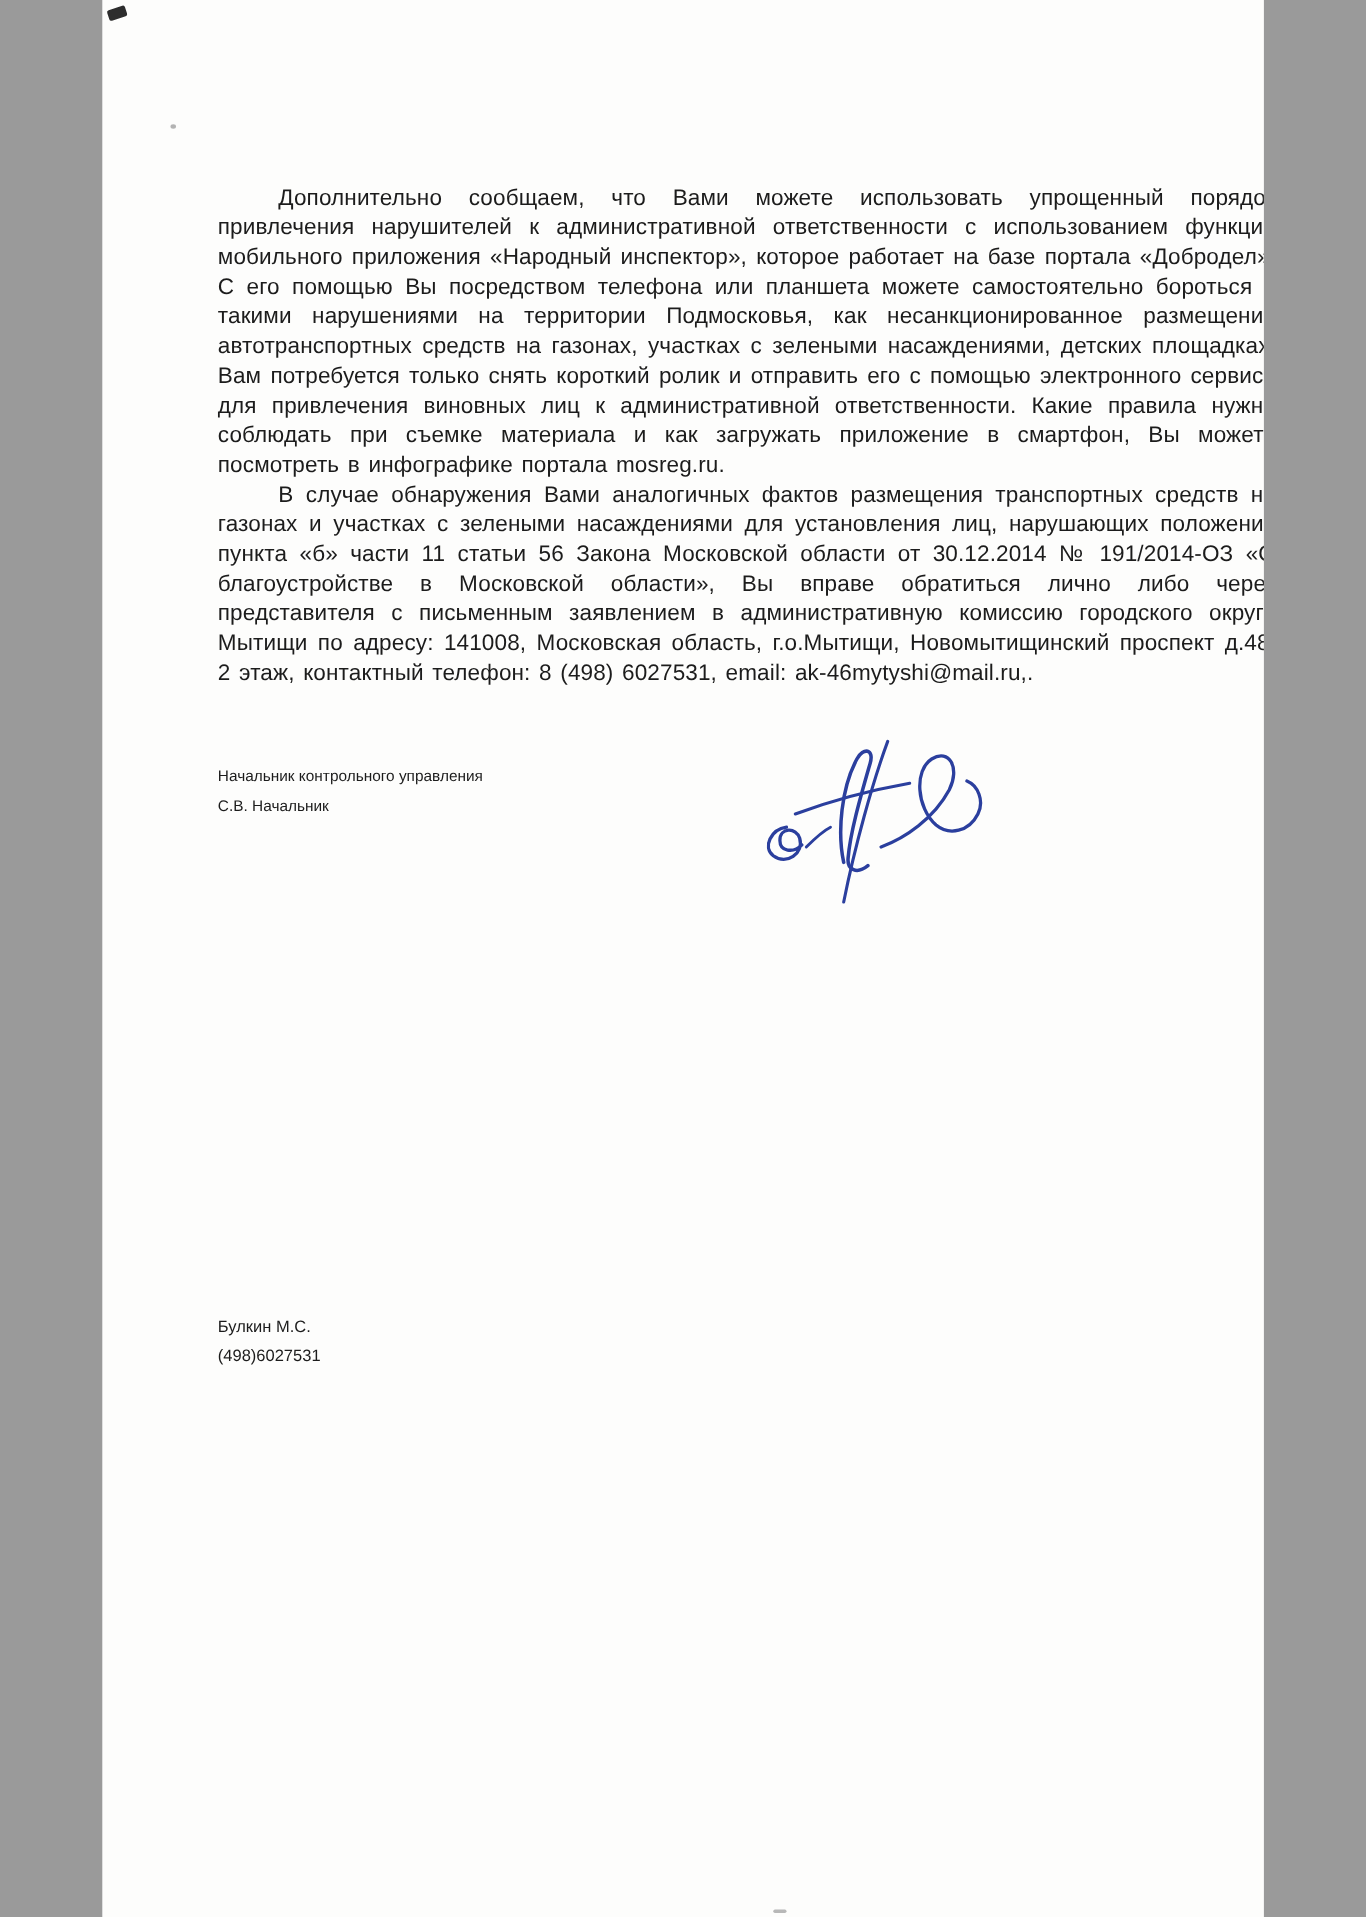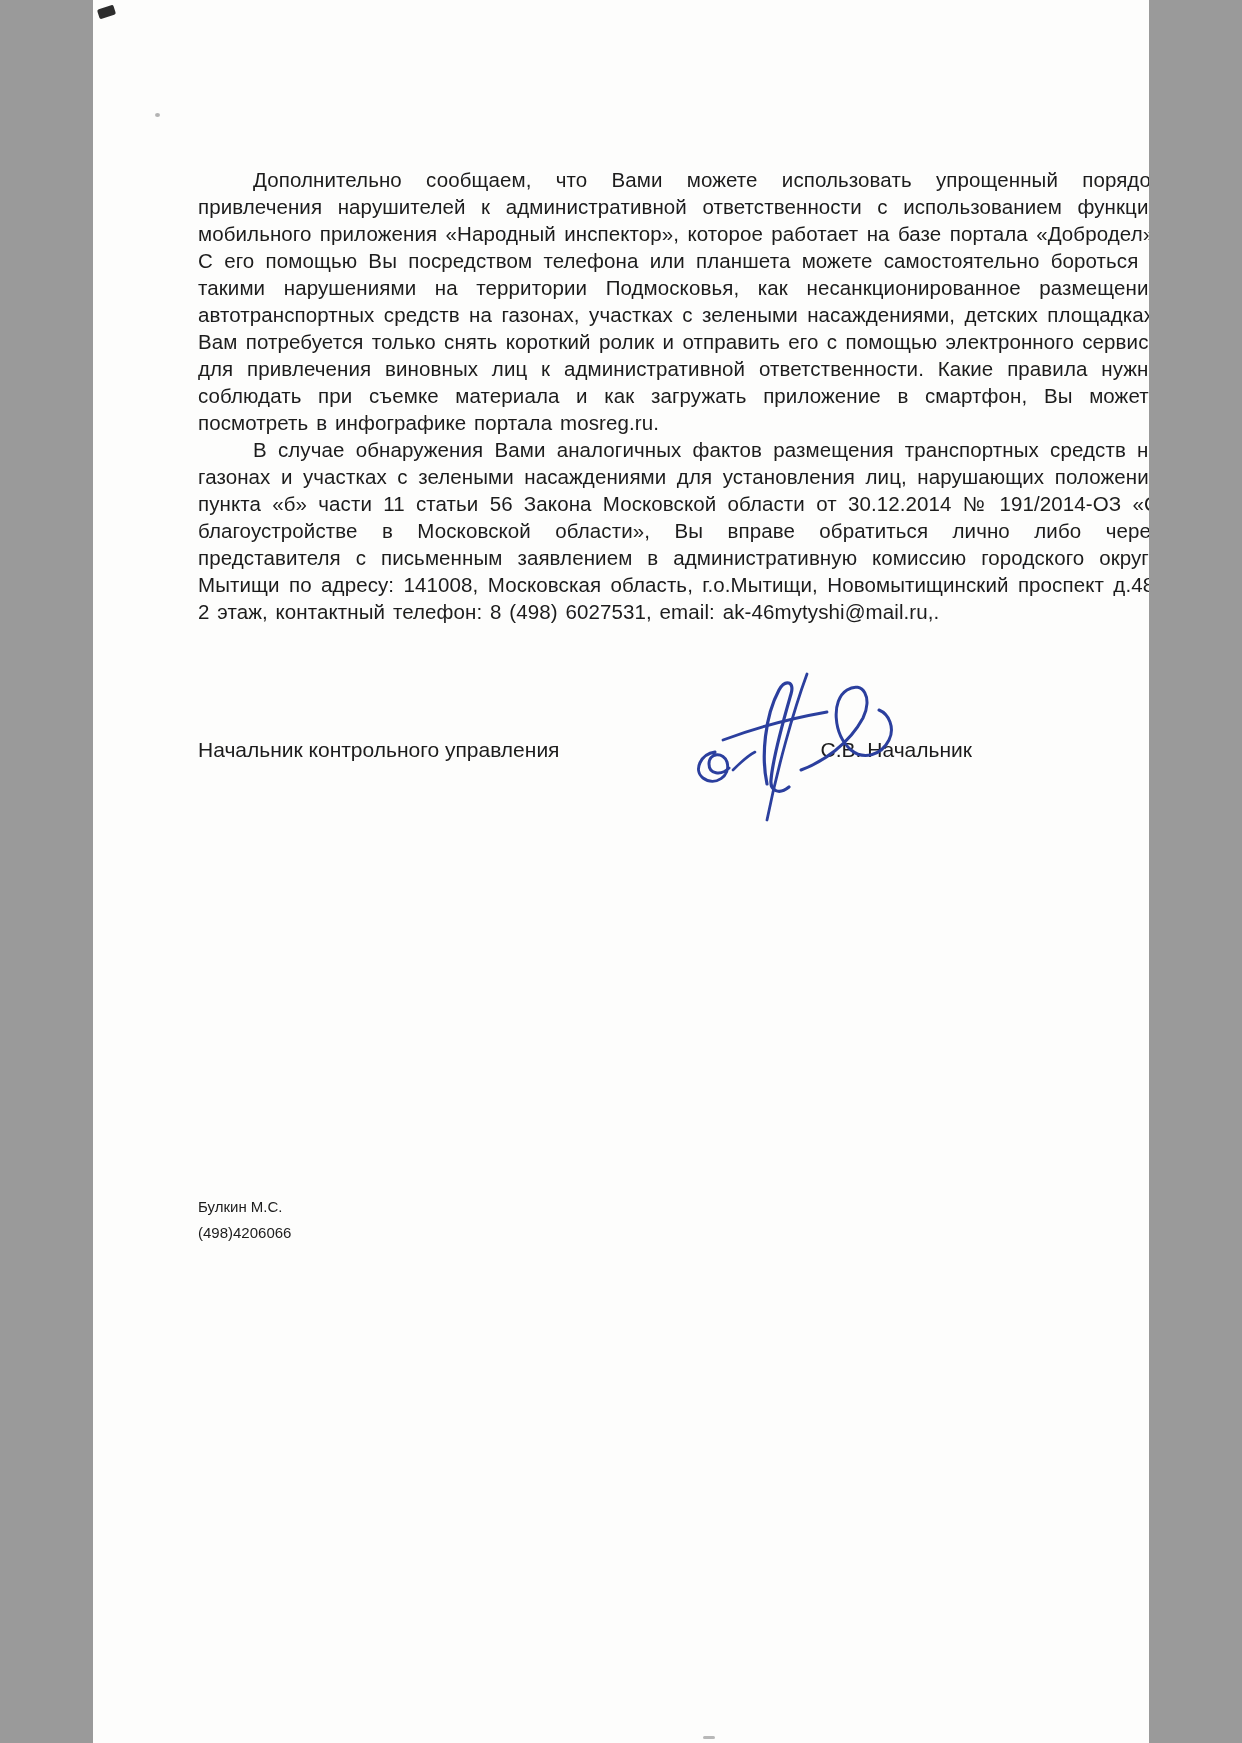--- a/index.html
+++ b/index.html
@@ -30,25 +30,26 @@
     line-height: 27px;
     word-spacing: 2px;
     letter-spacing: 0.1px;
   }
   .email {
   }
   .sig-row {
     position: absolute;
     left: 105px;
     right: 177px;
-    top: 736px;
+    top: 692px;
     display: flex;
     justify-content: space-between;
-    font-size: 21px;
+    font-size: 14px;
     line-height: 27px;
+    flex-direction: column;
   }
   .signature-svg {
     position: absolute;
     left: 596px;
     top: 652px;
     width: 220px;
     height: 180px;
   }
   .executor {
     position: absolute;
@@ -100,21 +101,21 @@
 
     <path stroke-width="2.8" d="M34,88 C66,76 104,66 138,60"></path>
 
     <path stroke-width="3" d="M112,118 C134,110 160,92 174,66 C184,46 174,28 158,38 C142,48 144,82 162,98 C174,108 192,104 200,88 C206,76 200,62 190,58"></path>
 
     <path stroke-width="2.8" d="M118,22 C104,60 88,118 78,168"></path>
   </svg>
 
   <div class="executor">
     <div>Булкин М.С.</div>
-    <div>(498)4206066</div>
+    <div>(498)6027531</div>
   </div>
 
   <div class="artifact corner"></div>
   <div class="artifact speck1"></div>
   <div class="artifact speck2"></div>
   <div class="artifact speck3"></div>
 
 </div>
 
 </body></html>

